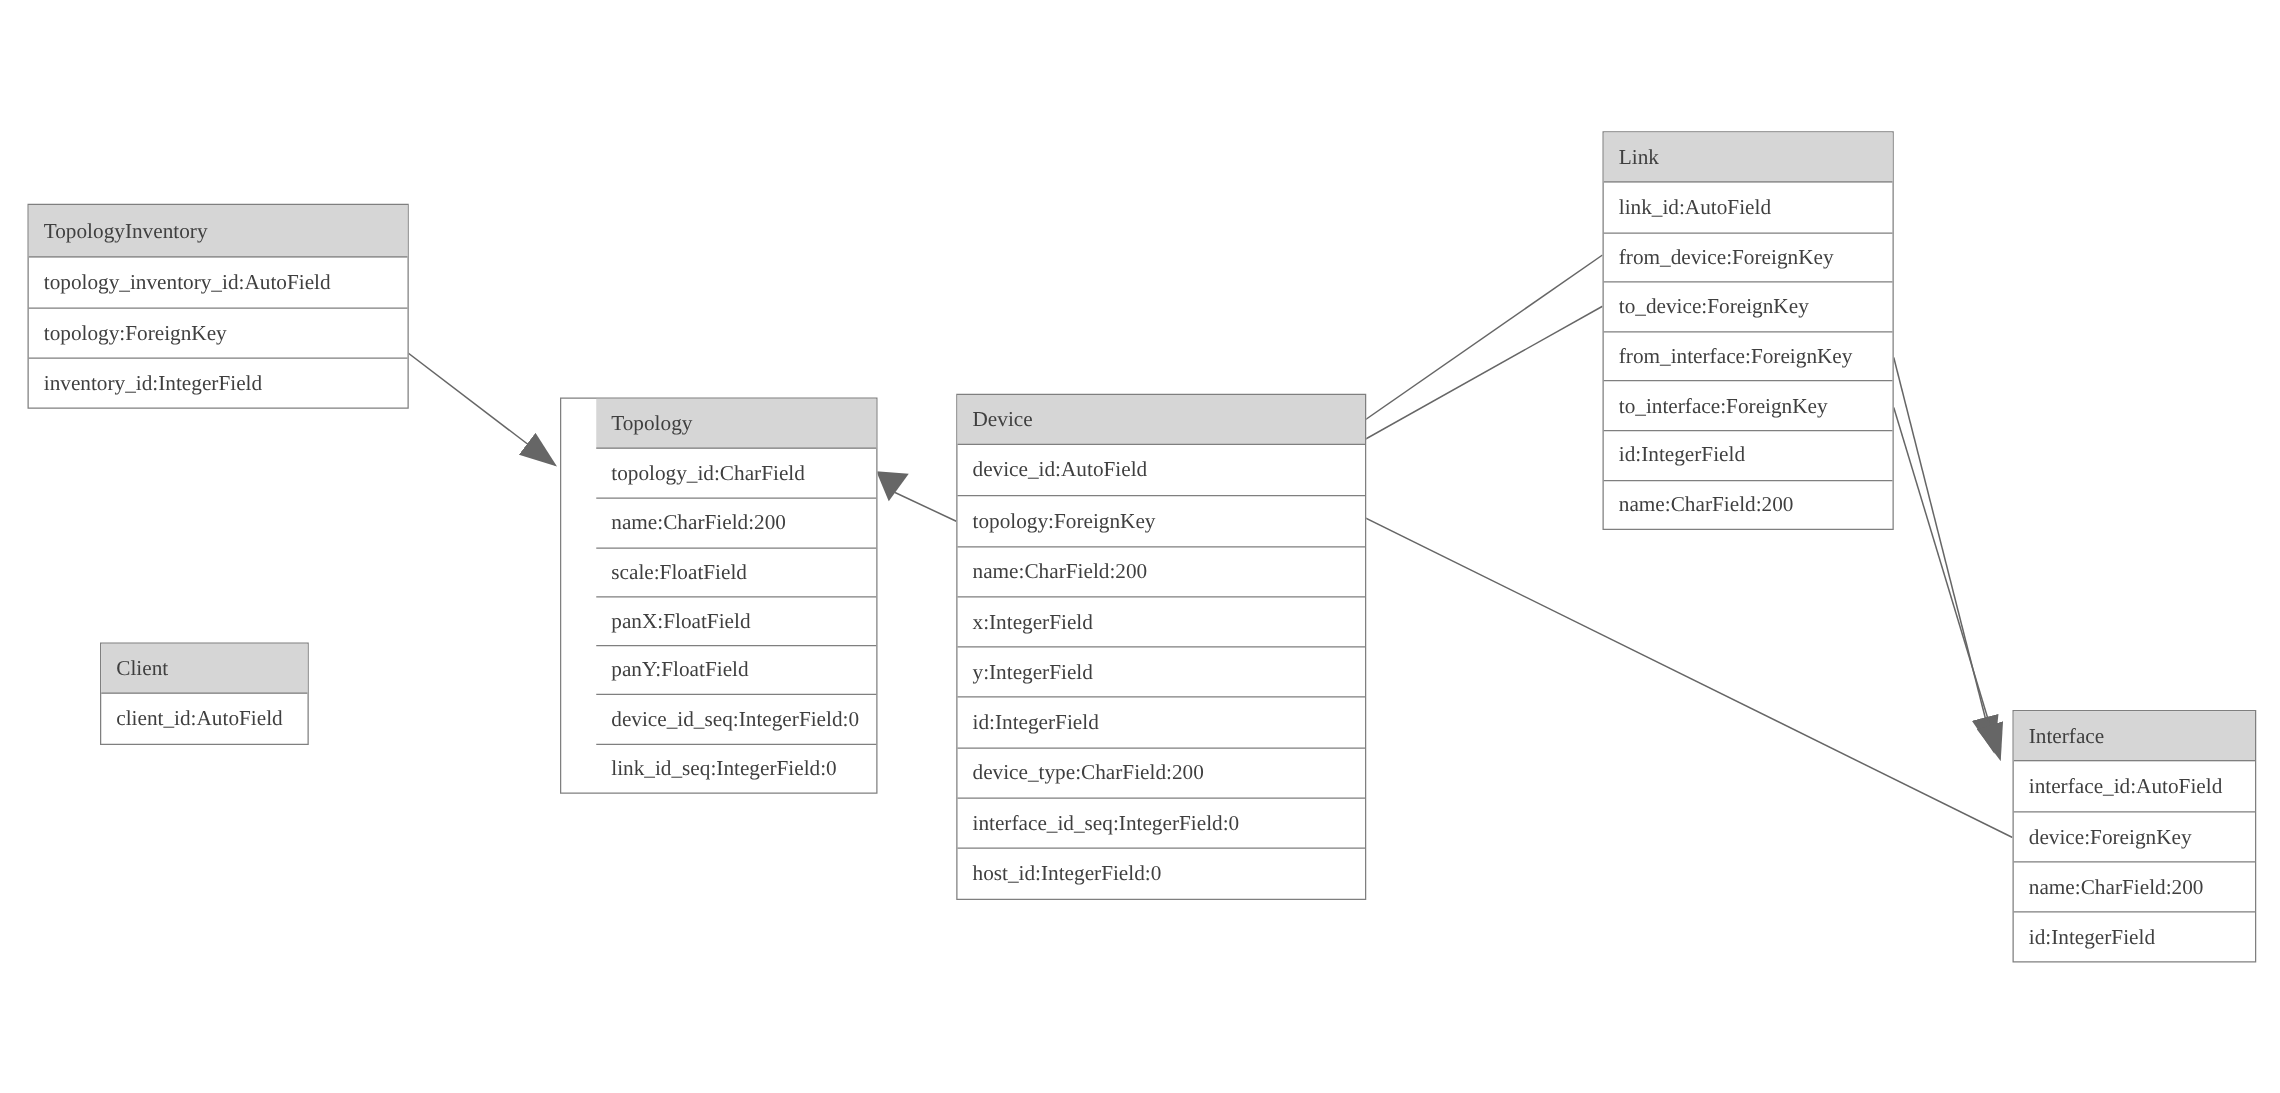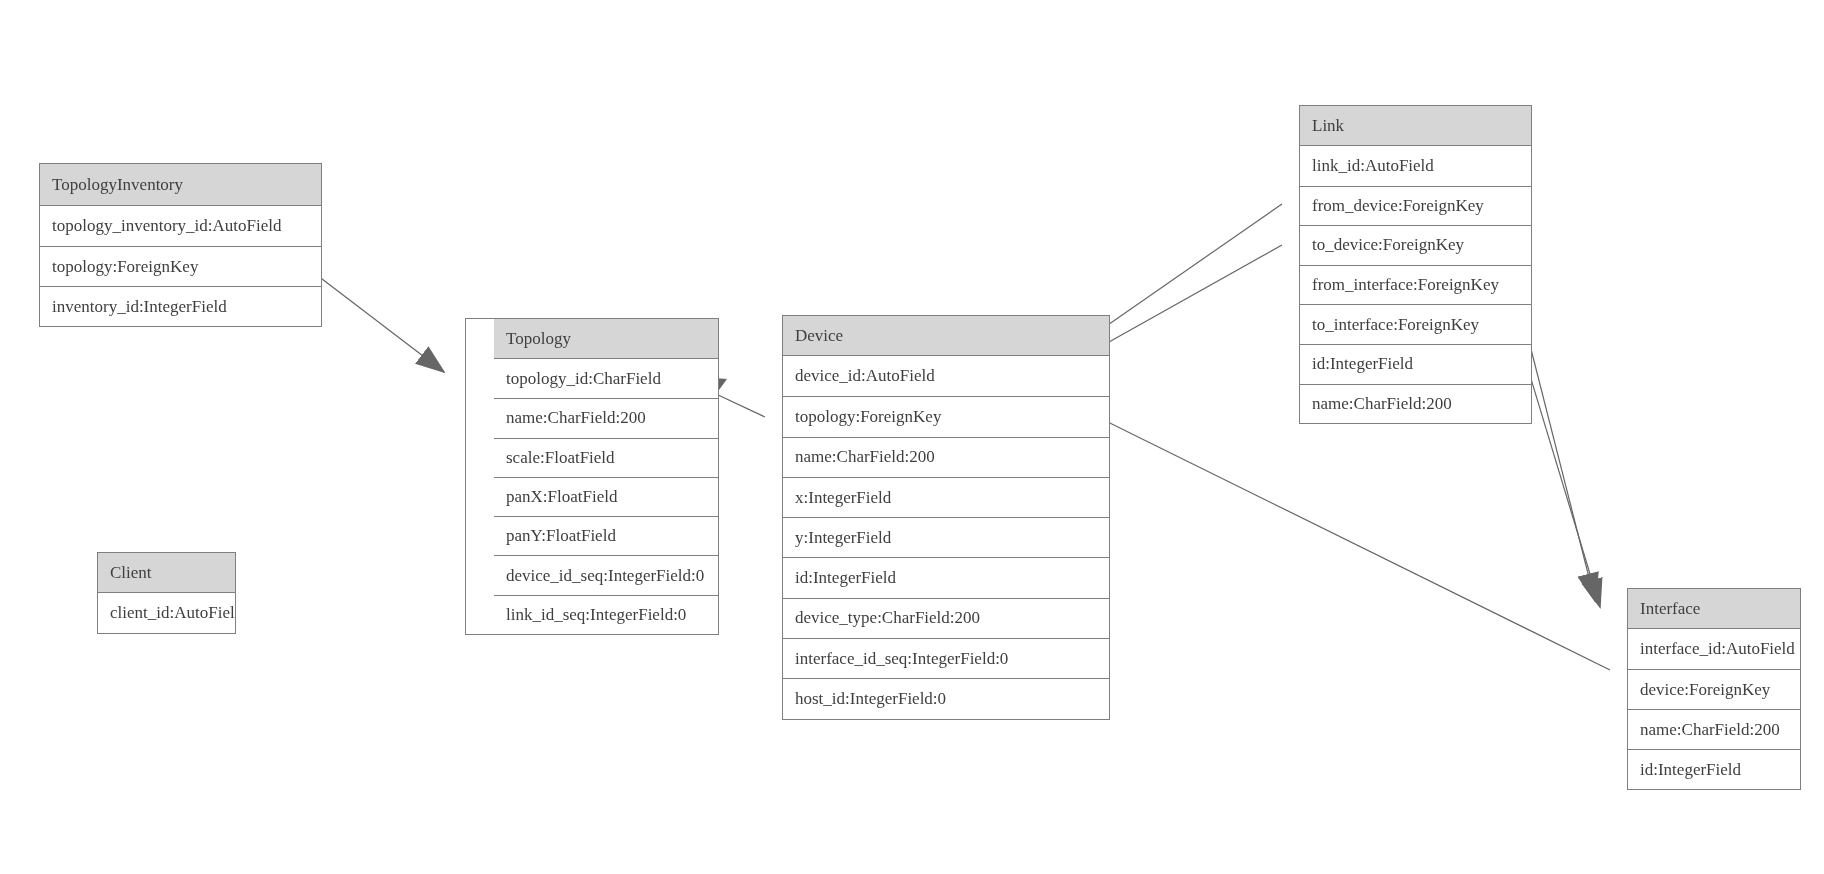--- a/index.html
+++ b/index.html
@@ -2,43 +2,43 @@
 <html><head>
 <meta charset="utf-8">
 <style>
   html,body{margin:0;padding:0;background:#ffffff;}
   .canvas{
     position:relative;width:1824px;height:874px;background:#ffffff;overflow:hidden;
     font-family:"Liberation Serif","DejaVu Serif",serif;color:#3f3f3f;
   }
   svg.edges{position:absolute;left:0;top:0;width:1824px;height:874px;pointer-events:none;}
   .table{
-    position:absolute;background:#ffffff;border:1px solid #7f7f7f;box-sizing:border-box;margin-left:17px;
+    position:absolute;background:#ffffff;border:1px solid #7f7f7f;box-sizing:border-box;
   }
   .hdr{
     background:#d6d6d6;border-bottom:1px solid #7f7f7f;height:40px;
     display:flex;align-items:center;padding:0 12px;box-sizing:border-box;
     font-size:17px;white-space:nowrap;
   }
   .row{
     height:40px;display:flex;align-items:center;padding:0 12px;box-sizing:border-box;
     font-size:17px;white-space:nowrap;overflow:hidden;
   }
   .rows .row + .row{border-top:1px solid #7f7f7f;}
 
-  .t-topologyinventory{left:22px;top:163px;width:283px;}
+  .t-topologyinventory{left:22px;top:163px;width:305px;}
   .t-topologyinventory .hdr{height:42px;}
   .t-topology{left:448px;top:318px;width:254px;padding-left:28px;}
   .t-topology .row{height:39.3px;}
-  .t-client{left:80px;top:552px;width:139px;}
+  .t-client{left:80px;top:514px;width:167px;}
   .t-device{left:765px;top:315px;width:328px;}
   .t-device .row{height:40.3px;}
   .t-link{left:1282px;top:105px;width:233px;}
   .t-link .row{height:39.6px;}
-  .t-interface{left:1610px;top:588px;width:174px;}
+  .t-interface{left:1610px;top:568px;width:195px;}
 </style>
 </head>
 <body>
 
 <div class="canvas">
 
   <svg class="edges" viewBox="0 0 1824 874" xmlns="http://www.w3.org/2000/svg">
     <defs>
       <marker id="arrow" markerUnits="userSpaceOnUse" markerWidth="30" markerHeight="22" refX="28" refY="11" orient="auto">
         <polygon points="0,0 30,11 0,22" fill="#666666"></polygon>

